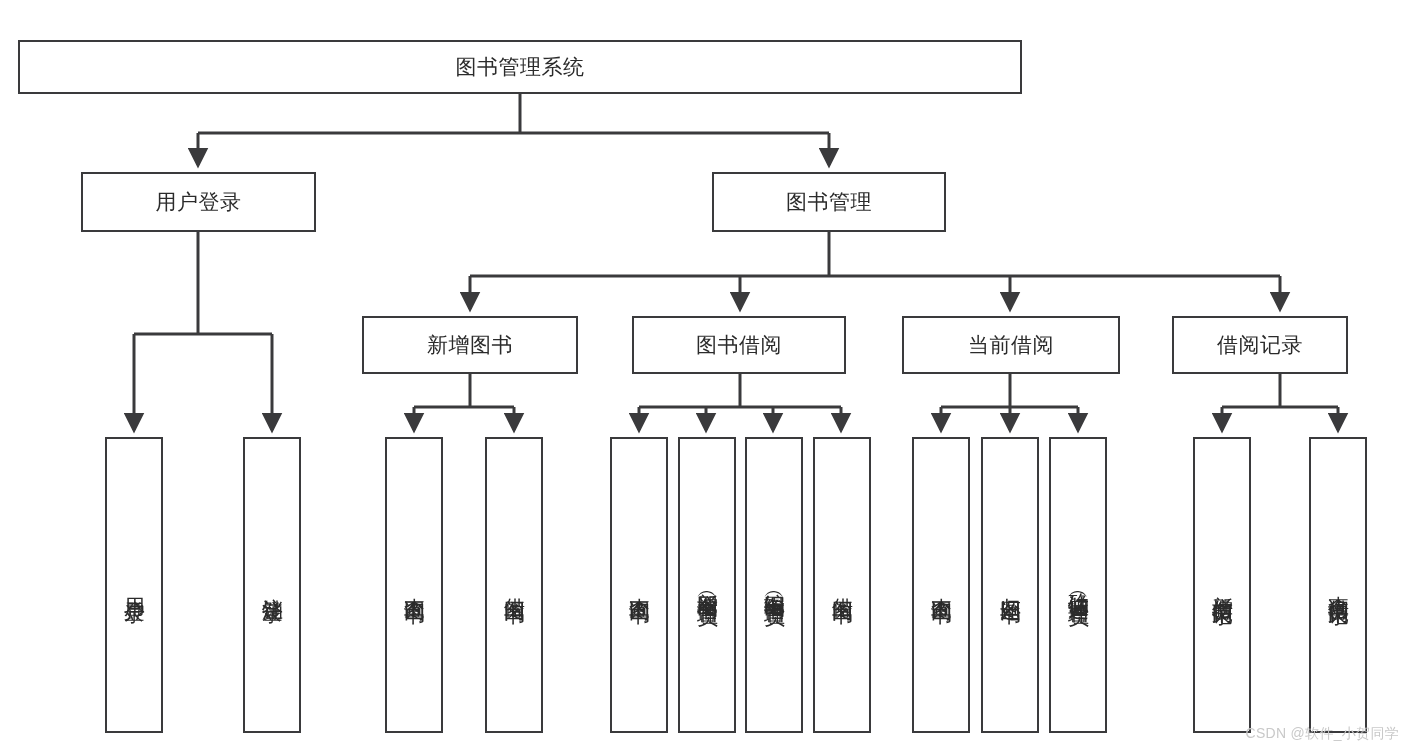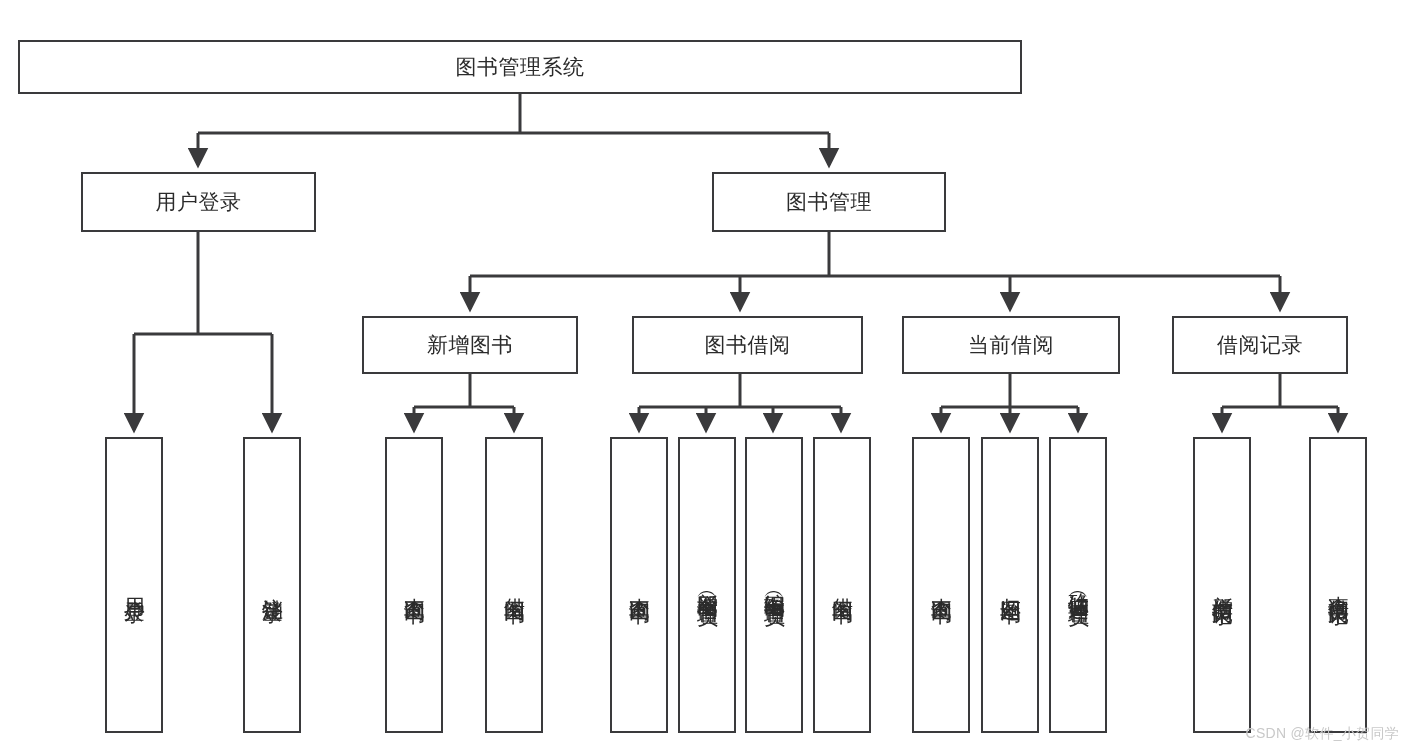--- a/index.html
+++ b/index.html
@@ -120,21 +120,21 @@
   <div class="node" style="left:81px;top:172px;width:235px;height:60px;">
     <span class="label">用户登录</span>
   </div>
   <div class="node" style="left:712px;top:172px;width:234px;height:60px;">
     <span class="label">图书管理</span>
   </div>
 
   <div class="node" style="left:362px;top:316px;width:216px;height:58px;">
     <span class="label">新增图书</span>
   </div>
-  <div class="node" style="left:632px;top:316px;width:231px;height:58px;">
+  <div class="node" style="left:632px;top:316px;width:214px;height:58px;">
     <span class="label">图书借阅</span>
   </div>
   <div class="node" style="left:902px;top:316px;width:218px;height:58px;">
     <span class="label">当前借阅</span>
   </div>
   <div class="node" style="left:1172px;top:316px;width:176px;height:58px;">
     <span class="label">借阅记录</span>
   </div>
 
   <div class="node leaf" style="left:105px;top:437px;width:58px;height:296px;">

